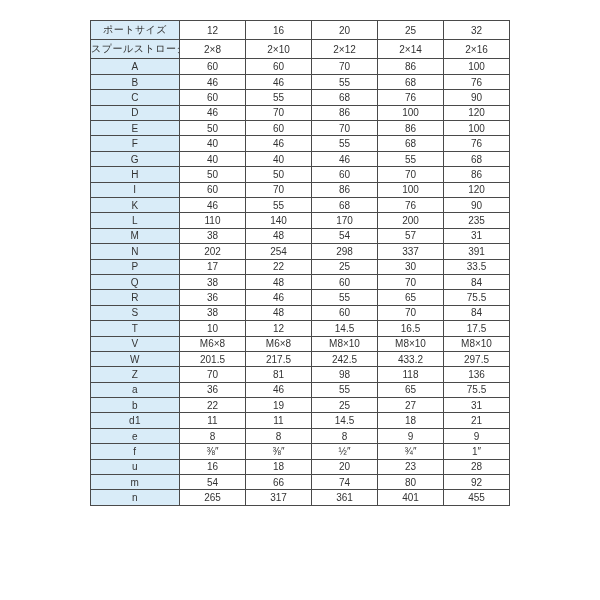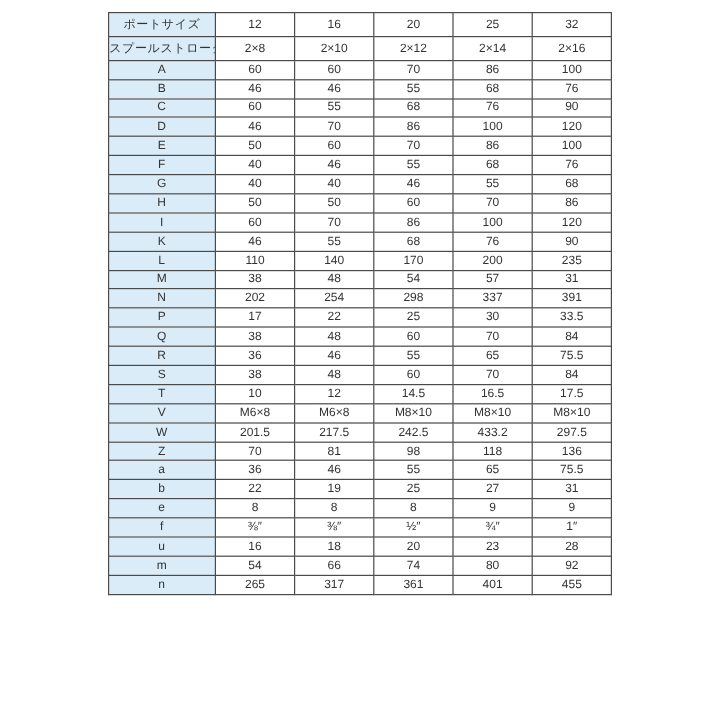--- a/index.html
+++ b/index.html
@@ -11,21 +11,21 @@
     position: relative;
     width: 600px;
     height: 600px;
     background: #ffffff;
     font-family: "Liberation Sans", "DejaVu Sans", sans-serif;
     overflow: hidden;
   }
   table.dim-table {
     position: absolute;
     left: 90px;
-    top: 10px;
+    top: 20px;
     width: 420px;
     height: 486px;
     border-collapse: collapse;
     table-layout: fixed;
     border-radius: 26px;
   }
   table.dim-table td {
     border: 1px solid #4a4a4a;
     text-align: center;
     vertical-align: middle;
@@ -244,20 +244,28 @@
         </tr>
         <tr>
           <td class="label-cell">b</td>
           <td class="value-cell">22</td>
           <td class="value-cell">19</td>
           <td class="value-cell">25</td>
           <td class="value-cell">27</td>
           <td class="value-cell">31</td>
         </tr>
         <tr>
+          <td class="label-cell">d1</td>
+          <td class="value-cell">11</td>
+          <td class="value-cell">11</td>
+          <td class="value-cell">14.5</td>
+          <td class="value-cell">18</td>
+          <td class="value-cell">21</td>
+        </tr>
+        <tr>
           <td class="label-cell">e</td>
           <td class="value-cell">8</td>
           <td class="value-cell">8</td>
           <td class="value-cell">8</td>
           <td class="value-cell">9</td>
           <td class="value-cell">9</td>
         </tr>
         <tr>
           <td class="label-cell">f</td>
           <td class="value-cell">⅜″</td>

